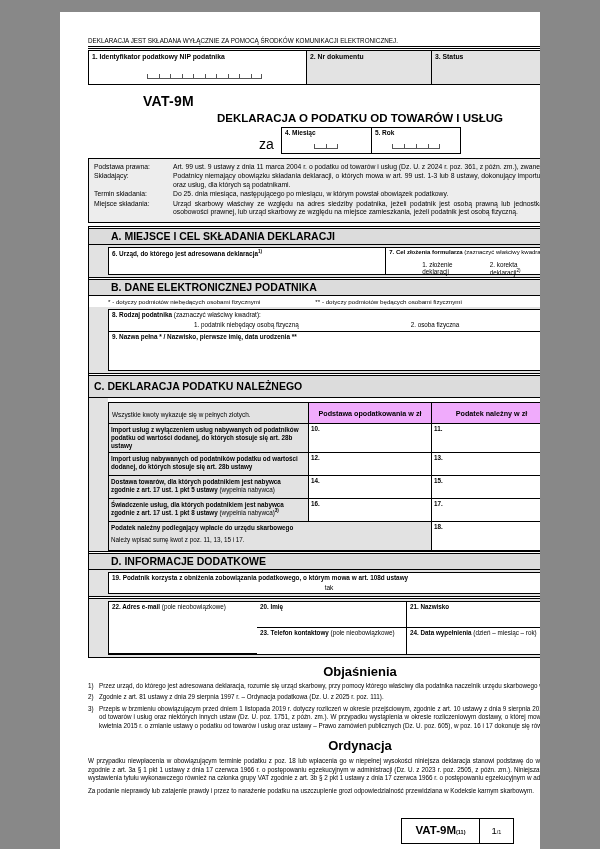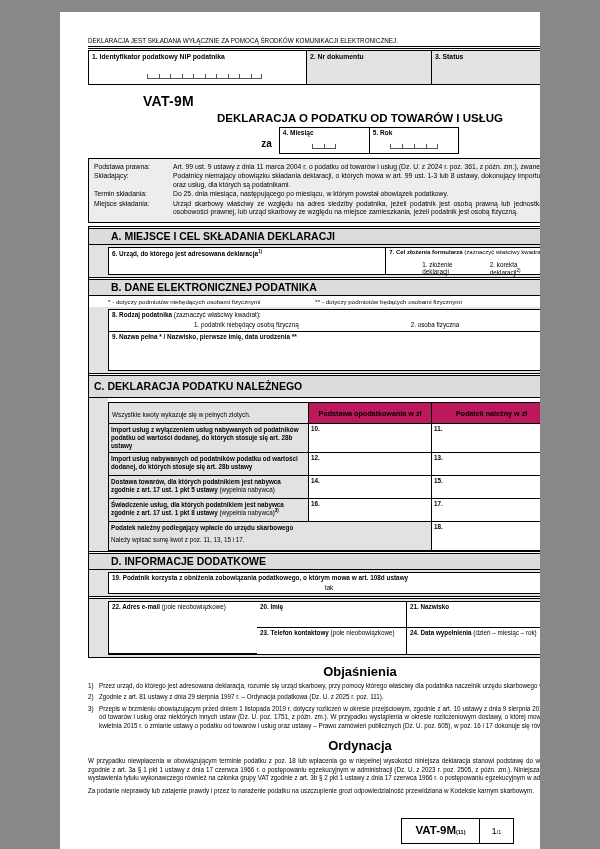--- a/index.html
+++ b/index.html
@@ -22,21 +22,21 @@
   .comb i { display:block; border-left:1px solid #555; border-bottom:1px solid #555; }
   .comb i:last-child { border-right:1px solid #555; }
   .comb.nipcomb { position:absolute; left:58px; bottom:5px; } .nipcomb i { width:11.5px; }
   .comb.small { position:absolute; bottom:4px; left:50%; transform:translateX(-50%); }
   .comb.small i { width:12px; }
 
   .code { font-size:14px; font-weight:bold; margin:8px 0 0 55px; letter-spacing:.3px; }
   .title { text-align:center; font-size:11.5px; font-weight:bold; margin-top:3px; }
 
   .zarow { display:flex; justify-content:center; align-items:center; margin-top:3px; }
-  .za { font-size:10px; font-weight:bold; margin-right:7px; margin-top:6px; }
+  .za { font-size:14px; font-weight:normal; margin-right:7px; margin-top:6px; }
   .mybox { display:flex; border:1.5px solid #000; }
   .mycell { width:89px; height:25px; padding:1px 3px; font-size:6.5px; font-weight:bold; position:relative; background:#fff; }
   .mycell + .mycell { border-left:1px solid #000; }
 
   .legal { border:1.3px solid #000; background:#ededed; margin-top:4px; padding:3px 0 4px; }
   .lrow { display:flex; font-size:6.8px; line-height:1.25; margin:1px 0; }
   .lrow .ll { width:84px; padding-left:5px; flex-shrink:0; }
   .lrow .lt { flex:1; text-align:justify; padding-right:8px; }
 
   .sec { border-left:1.3px solid #000; border-right:1.3px solid #000; border-top:3px double #000; background:#fff; }
@@ -63,21 +63,21 @@
   .box8 .opts { padding:2px 0 3px 0; }
   .box8 .opts span:first-child { margin-left:85px; }
   .box8 .opts span:last-child { margin-left:112px; }
   .box9 { height:40px; margin-top:-1px; }
 
   .cwrap { display:flex; background:#fff; }
   .cstrip { width:19px; background:#e2e2e2; }
   table.ctab { border-collapse:collapse; margin-top:4px; table-layout:fixed; width:443px; }
   .ctab td { border:1px solid #000; vertical-align:top; }
   td.cnote { background:#e2e2e2; font-size:6.4px; padding:8px 4px 2px 3px; }
-  td.chcell { border:1.5px solid #000; background:#be185d; font-weight:bold; font-size:7.2px; text-align:center; padding-top:6px; height:21px; }
+  td.chcell { border:1.5px solid #000; background:#f0abfc; font-weight:bold; font-size:7.2px; text-align:center; padding-top:6px; height:21px; }
   td.clabel { background:#e2e2e2; font-size:6.3px; font-weight:bold; padding:2px 5px 2px 2px; height:23px; line-height:1.18; }
   td.ccell { background:#fff; }
   .cnum { display:block; font-weight:bold; font-size:6.3px; padding:1px 2px; }
   td.ctotal { height:29px; }
   .tnote { font-weight:normal; font-size:6.3px; margin-top:5px; }
 
   .box19 { height:22px; }
   .takline { text-align:center; font-size:6.5px; margin-top:2px; }
 
   .egrid { display:grid; grid-template-columns:148px 150px 156px; grid-template-rows:26px 26px; border:1px solid #000; background:#fff; width:455px; }

